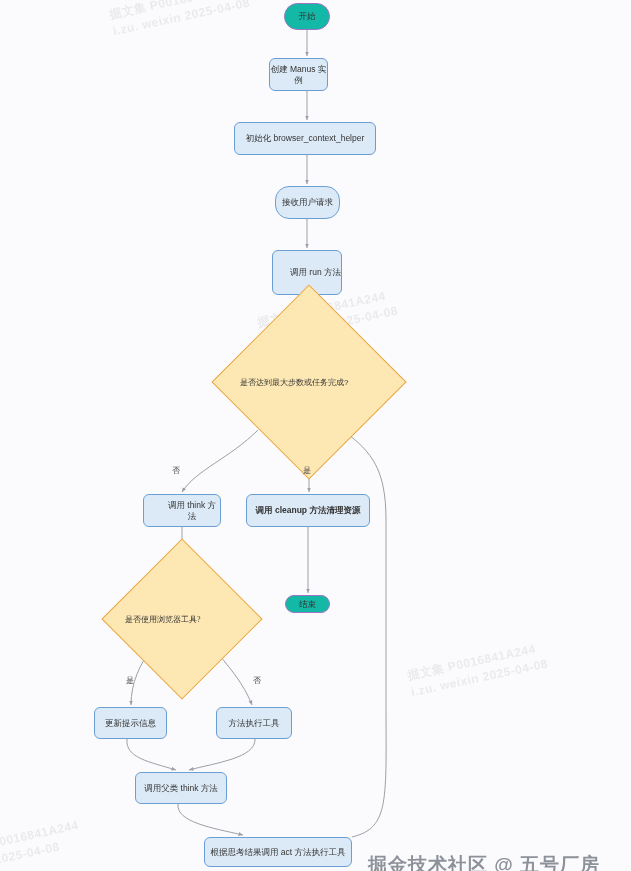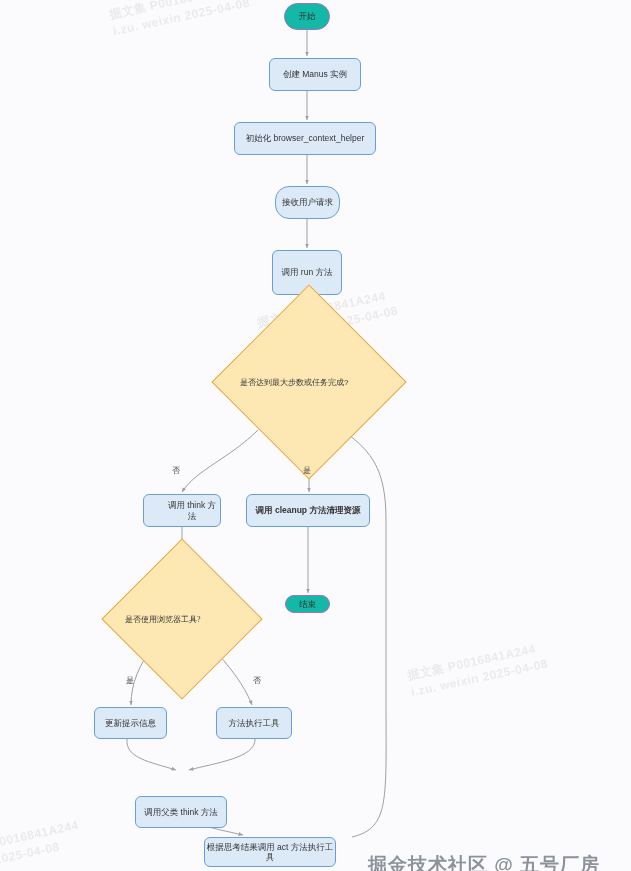--- a/index.html
+++ b/index.html
@@ -142,33 +142,33 @@
   </div>
   <div class="wm-diag" style="left:-8px; top:826px;">
     <div>P0016841A244</div>
     <div>2025-04-08</div>
   </div>
 
   <div class="node node-terminal" style="left:284px; top:3px; width:46px; height:27px;">
     <span>开始</span>
   </div>
 
-  <div class="node node-process" style="left:269px; top:58px; width:92px; height:33px;align-items:center;">
+  <div class="node node-process" style="left:269px; top:58px; width:59px; height:33px;align-items:center;">
     <span>创建 Manus 实例</span>
   </div>
 
   <div class="node node-process" style="left:234px; top:122px; width:142px; height:33px;">
     <span>初始化 browser_context_helper</span>
   </div>
 
   <div class="node node-process" style="left:275px; top:186px; width:65px; height:33px;border-radius:14px;">
     <span>接收用户请求</span>
   </div>
 
-  <div class="node node-process" style="left:272px; top:250px; width:70px; height:45px;">
+  <div class="node node-process" style="left:272px; top:250px; width:70px; height:45px;justify-content:flex-end;">
     <span>调用 run 方法</span>
   </div>
 
   <div class="node-decision-wrap" style="left:240px; top:313px; width:138px; height:138px;">
     <div class="node-decision-shape"></div>
     <div class="node-decision-label">是否达到最大步数或任务完成?</div>
   </div>
 
   <div class="node node-process" style="left:143px; top:494px; width:78px; height:33px;padding-left:20px;">
     <span>调用 think 方法</span>
@@ -188,25 +188,25 @@
   </div>
 
   <div class="node node-process" style="left:94px; top:707px; width:73px; height:32px;">
     <span>更新提示信息</span>
   </div>
 
   <div class="node node-process" style="left:216px; top:707px; width:76px; height:32px;">
     <span>方法执行工具</span>
   </div>
 
-  <div class="node node-process" style="left:135px; top:772px; width:92px; height:32px;margin-top:24px;">
+  <div class="node node-process" style="left:135px; top:772px; width:92px; height:32px;">
     <span>调用父类 think 方法</span>
   </div>
 
-  <div class="node node-process" style="left:204px; top:837px; width:132px; height:30px;">
+  <div class="node node-process" style="left:204px; top:837px; width:148px; height:30px;">
     <span>根据思考结果调用 act 方法执行工具</span>
   </div>
 
   <div class="edge-label" style="left:172px; top:465px;">否</div>
   <div class="edge-label" style="left:303px; top:465px;">是</div>
   <div class="edge-label" style="left:126px; top:675px;">是</div>
   <div class="edge-label" style="left:253px; top:675px;">否</div>
 
   <div class="wm-main" style="left:368px; top:852px;">掘金技术社区 @ 五号厂房</div>
 

